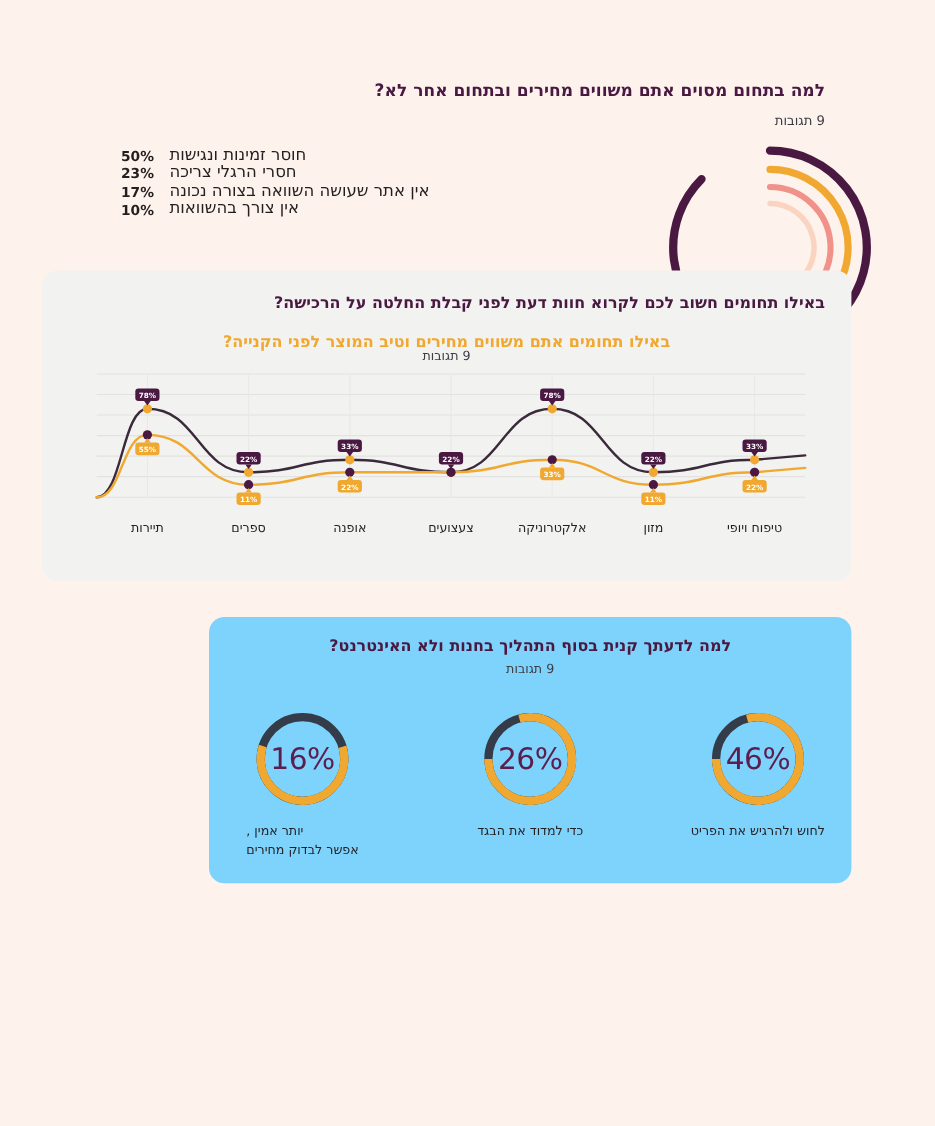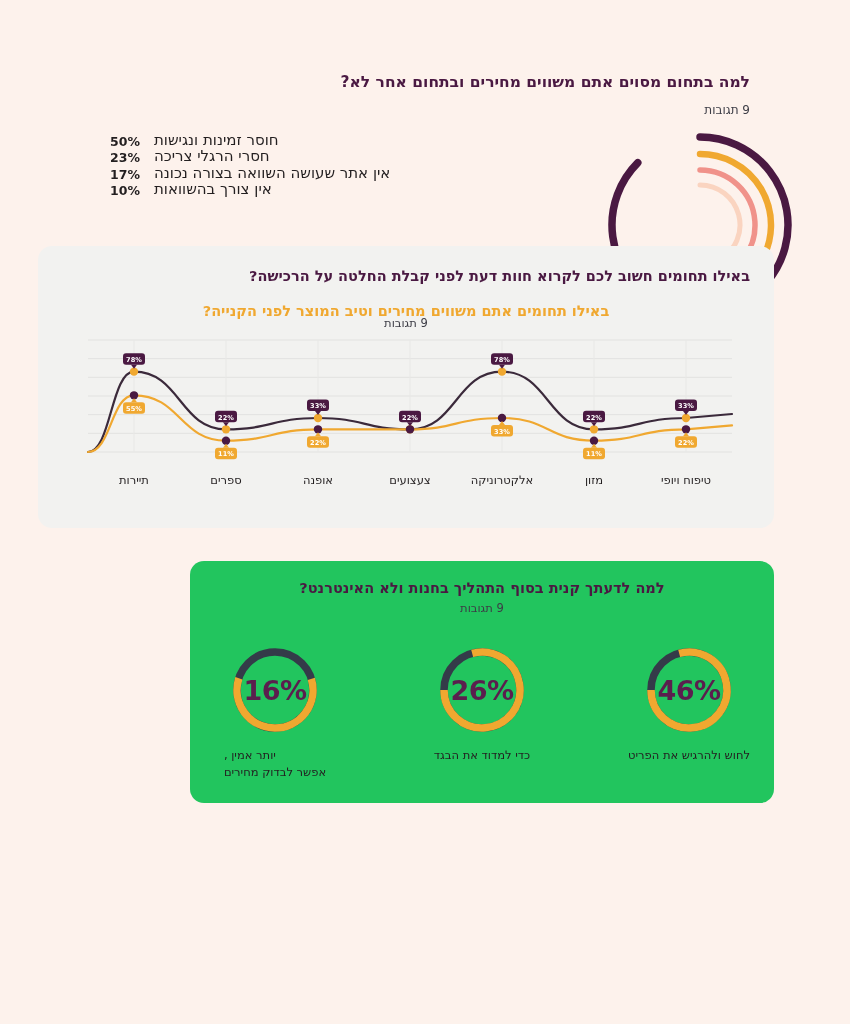--- a/index.html
+++ b/index.html
@@ -58,41 +58,41 @@
   }
   .s2-responses{
     position:absolute;right:24px;top:70px;width:688px;
     text-align:center;direction:rtl;font-size:11.5px;color:#3d3d46;
   }
   #line-svg{position:absolute;left:42px;top:88px;}
 
   
   #section-donut{
     position:absolute;left:190px;top:561px;width:584px;height:242px;
-    background:#22c55e;border-radius:14px;
+    background:#7dd3fc;border-radius:14px;
   }
   .s3-title{
     position:absolute;right:18px;top:18px;width:548px;
     text-align:center;direction:rtl;
     font-size:14.5px;font-weight:bold;color:#4A1942;line-height:1.35;
   }
   .s3-responses{
     position:absolute;right:18px;top:40px;width:548px;
     text-align:center;direction:rtl;font-size:11.5px;color:#3d3d46;
   }
   #donut-row{
     position:absolute;left:22px;top:80px;width:540px;height:150px;
     display:flex;flex-direction:row-reverse;justify-content:space-between;
   }
   .donut-cell{width:126px;display:flex;flex-direction:column;align-items:center;}
   .donut-wrap{position:relative;width:98px;height:98px;}
   .donut-value{
     position:absolute;left:0;top:0;width:98px;height:98px;
     display:flex;align-items:center;justify-content:center;
-    font-size:27px;font-weight:bold;color:#5B1E4E;direction:ltr;
+    font-size:27px;font-weight:normal;color:#5B1E4E;direction:ltr;
     letter-spacing:-0.5px;
   }
   .donut-label{
     margin-top:8px;text-align:left;direction:rtl;
     font-size:11.5px;color:#231f20;line-height:1.45;
   }
 </style>
 </head>
 <body>
 

